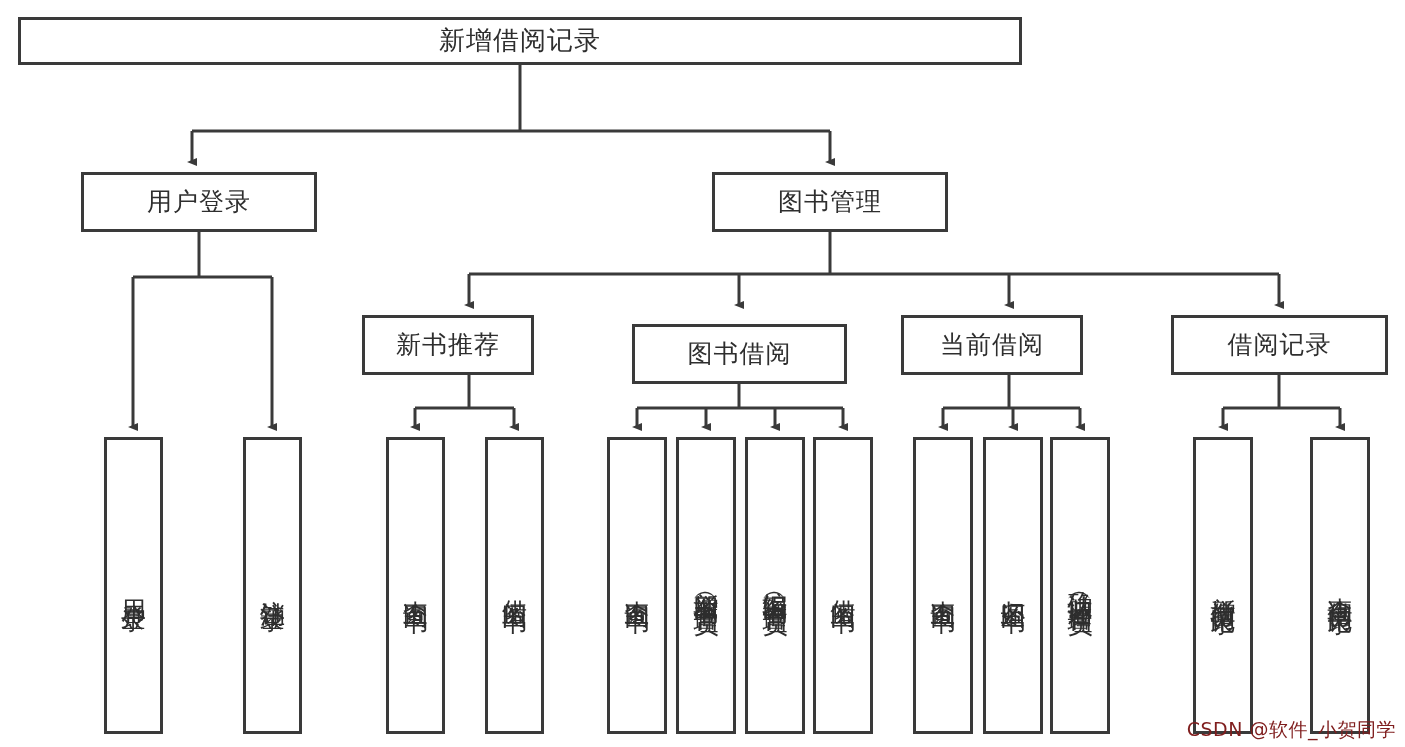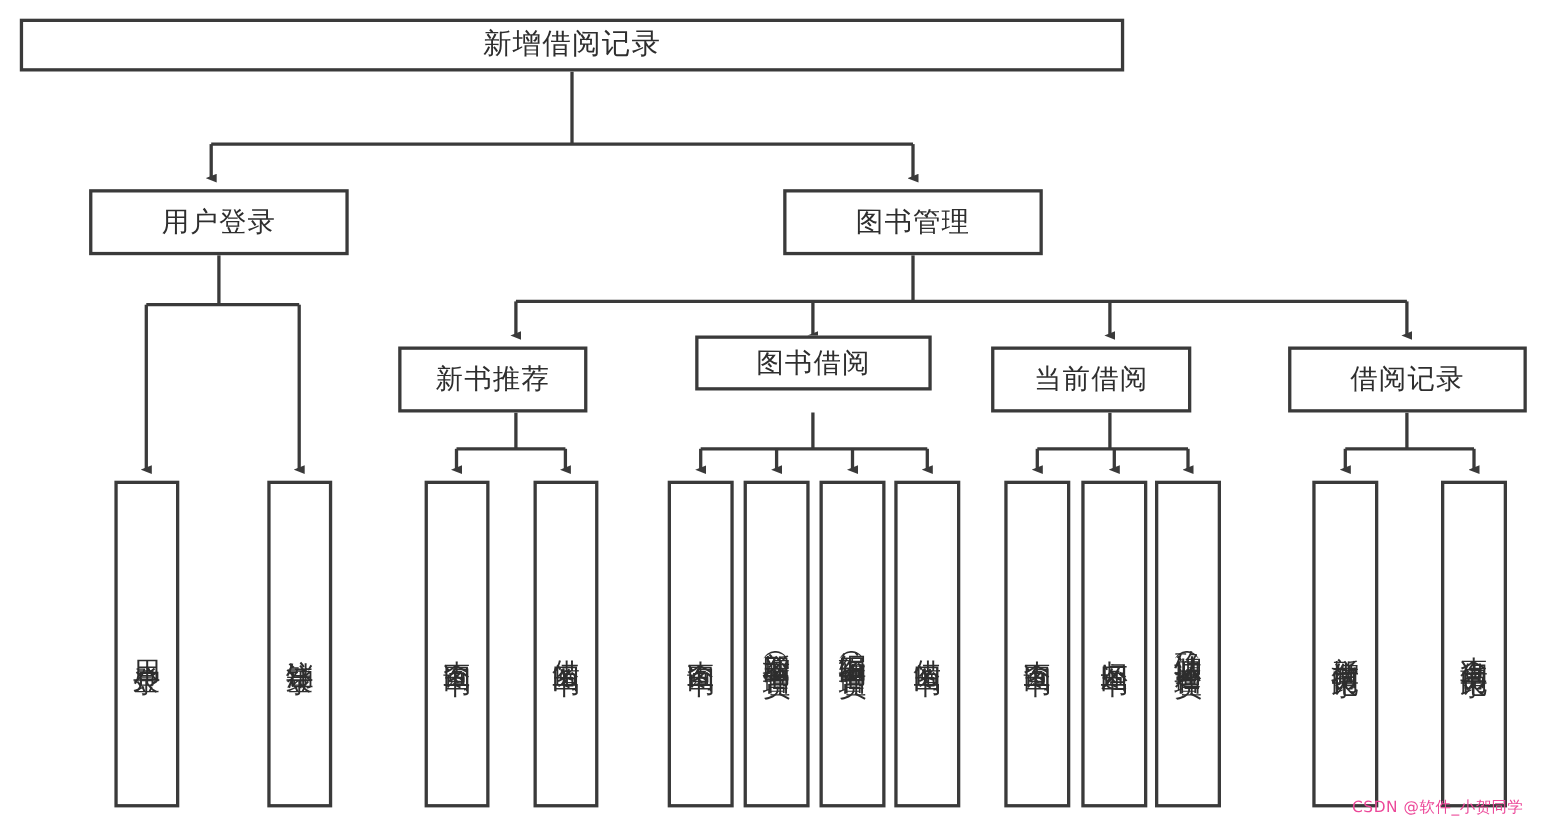--- a/index.html
+++ b/index.html
@@ -54,24 +54,24 @@
   }
   .node.vert .vtext {
     writing-mode: vertical-rl;
     text-orientation: upright;
     display: block;
     text-align: center;
     max-height: 100%;
   }
   .watermark {
     position: absolute;
-    right: 20px;
+    right: 9px;
     bottom: 4px;
-    font-size: 14px;
-    color: #ec4899;
+    font-size: 19px;
+    color: #7f1d1d;
     letter-spacing: 0.5px;
     z-index: 5;
     white-space: nowrap;
   }
 </style>
 </head>
 <body>
 
 <div id="canvas">
 
@@ -132,21 +132,21 @@
   <div class="node horiz" style="left:81px; top:172px; width:236px; height:60px;">
     <span>用户登录</span>
   </div>
   <div class="node horiz" style="left:712px; top:172px; width:236px; height:60px;text-align:right;">
     <span>图书管理</span>
   </div>
 
   <div class="node horiz" style="left:362px; top:315px; width:172px; height:60px;">
     <span>新书推荐</span>
   </div>
-  <div class="node horiz" style="left:632px; top:305px; width:215px; height:50px;">
+  <div class="node horiz" style="left:632px; top:324px; width:215px; height:60px;">
     <span>图书借阅</span>
   </div>
   <div class="node horiz" style="left:901px; top:315px; width:182px; height:60px;">
     <span>当前借阅</span>
   </div>
   <div class="node horiz" style="left:1171px; top:315px; width:217px; height:60px;">
     <span>借阅记录</span>
   </div>
 
   <div class="node vert" style="left:104px; top:437px; width:59px; height:297px;">

